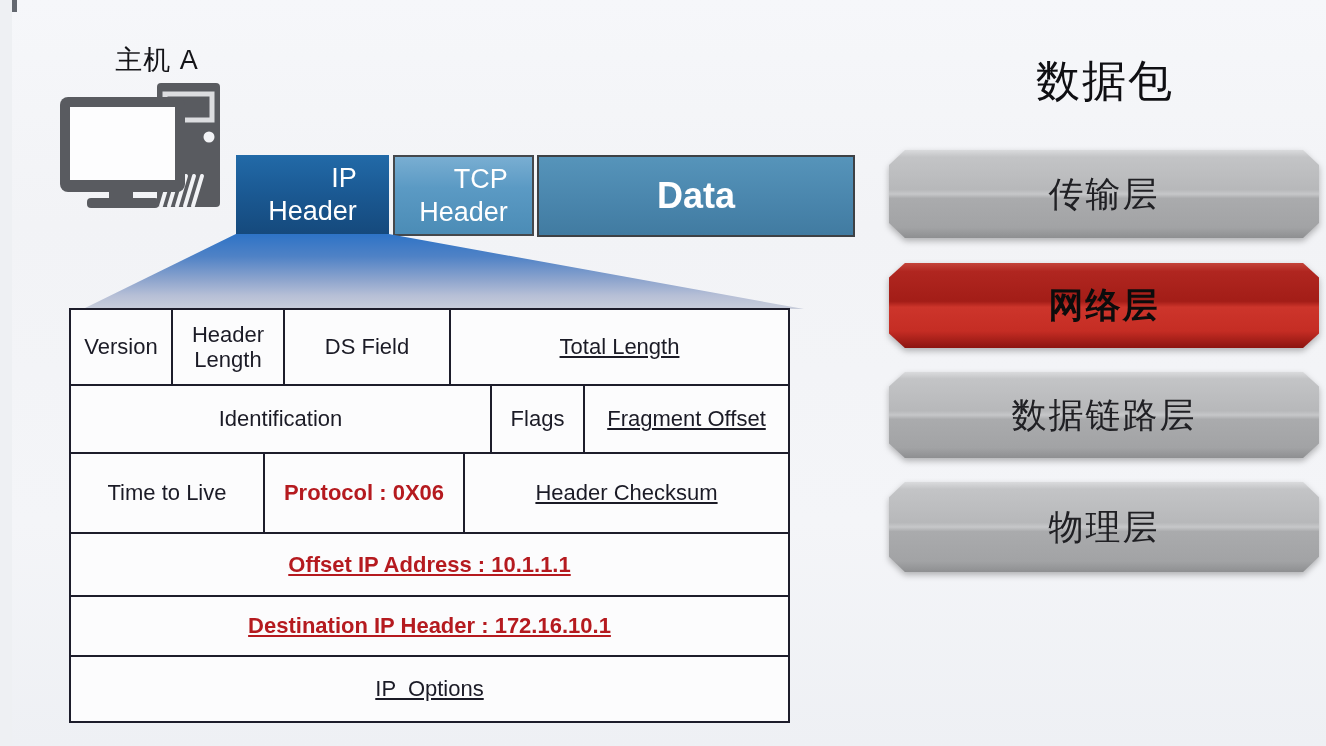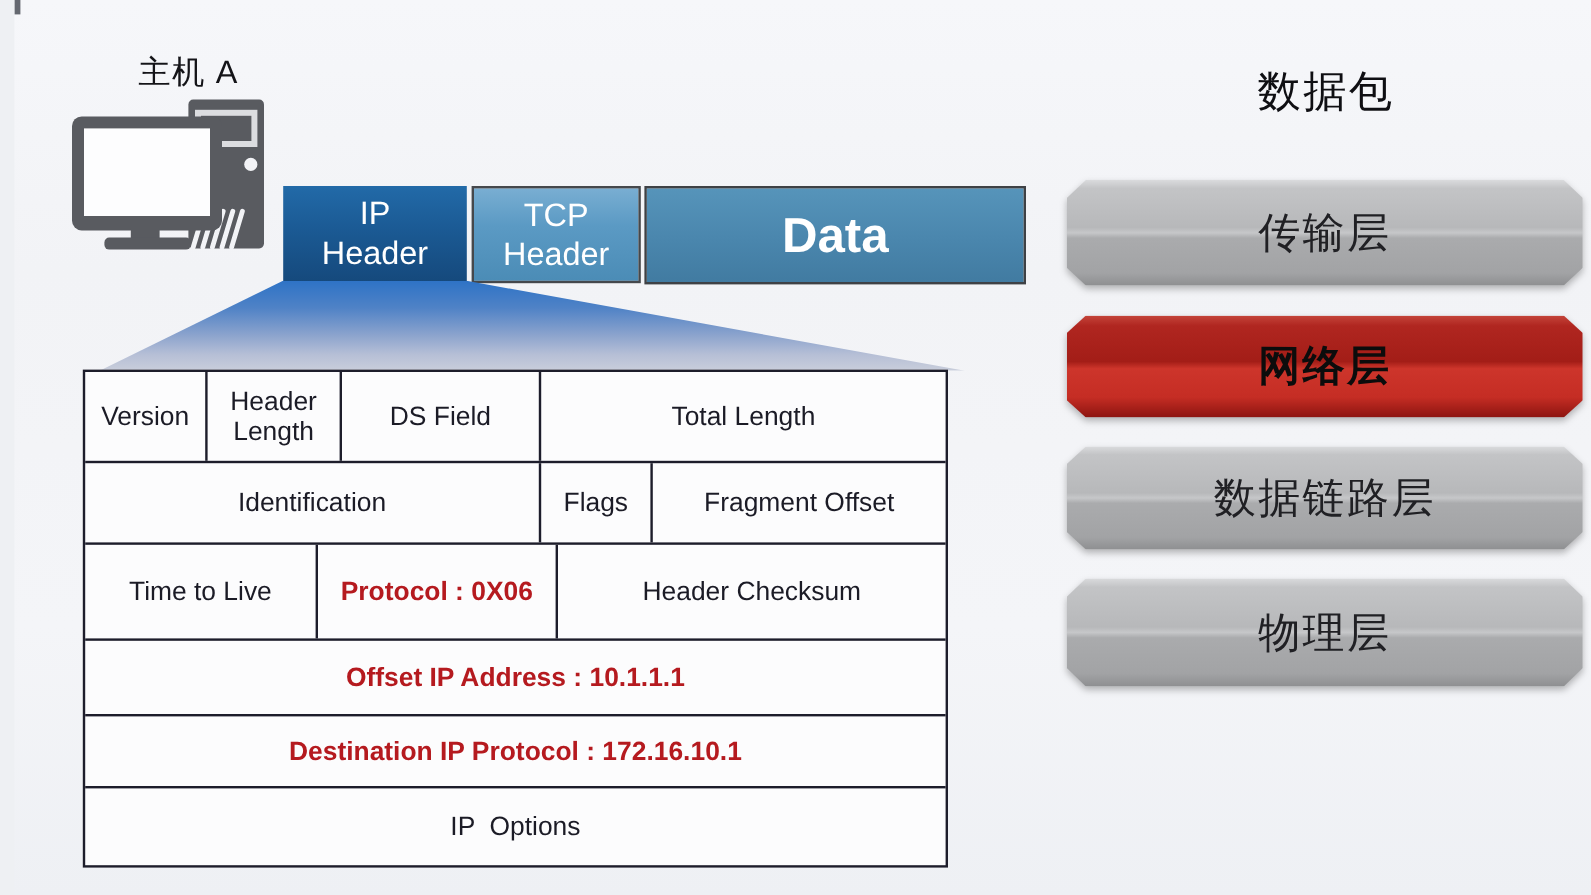--- a/index.html
+++ b/index.html
@@ -23,34 +23,34 @@
   }
   
   .host-label{
     position:absolute;left:83px;top:42px;width:124px;
     text-align:center;font-size:27px;color:#141418;letter-spacing:1px;
   }
   .host-icon{position:absolute;left:45px;top:80px;}
   
   .seg{
     position:absolute;display:flex;align-items:center;justify-content:center;
-    color:#fff;text-align:center;
+    color:#fff;text-align:right;
   }
   .seg-label{white-space:pre-line;line-height:1.22;}
   .seg-ip{
     left:224px;top:155px;width:153px;height:80px;font-size:27px;
     background:linear-gradient(180deg,#226aa8 0%,#1b5a94 45%,#15497c 100%);
   }
   .seg-tcp{
     left:381px;top:155px;width:141px;height:81px;font-size:27px;
     border:2px solid #45484c;
     background:linear-gradient(180deg,#79aed2 0%,#5b9ac4 40%,#4b8cb6 100%);
   }
   .seg-data{
-    left:525px;top:155px;width:318px;height:82px;font-size:41px;font-weight:600;
+    left:525px;top:155px;width:318px;height:82px;font-size:36px;font-weight:600;
     border:2px solid #3e4145;
     background:linear-gradient(180deg,#5694ba 0%,#4a86ad 55%,#417ba1 100%);
   }
   
   .funnel{
     position:absolute;left:71px;top:234px;width:721px;height:75px;
     clip-path:polygon(21.2% 0,42.4% 0,100% 100%,0 100%);
     background:linear-gradient(180deg,#2e73c6 0%,#4f82c6 30%,#8ba3cd 60%,#b6bfd6 82%,#c9cedb 100%);
   }
   
@@ -60,31 +60,31 @@
     display:flex;flex-direction:column;
   }
   .trow{display:flex;border-bottom:2px solid var(--line);}
   .trow:last-child{border-bottom:none;}
   .r1{height:76px}.r2{height:68px}.r3{height:80px}.r4{height:63px}.r5{height:60px}.r6{height:64px}
   .tcell{
     display:flex;align-items:center;justify-content:center;text-align:center;
     font-size:22px;color:#1b1b26;border-right:2px solid var(--line);
     line-height:1.15;padding:0 4px;
   }
-  .tcell:last-child{border-right:none;}
+  .tcell:last-child{border-right:none;text-decoration:underline;}
   .grow{flex:1;}
   .c-r1a{width:102px}.c-r1b{width:112px}.c-r1c{width:166px}
-  .c-r2a{width:380px}.c-r2b{width:93px}
+  .c-r2a{width:421px}.c-r2b{width:93px}
   .c-r3a{width:194px}.c-r3b{width:200px}
   .red{color:var(--red);font-weight:bold;}
   .pre{white-space:pre-wrap;}
   
   .packet-title{
     position:absolute;left:993px;top:52px;width:200px;text-align:center;
-    font-size:36px;font-weight:500;color:#0f0f13;letter-spacing:2px;
+    font-size:44px;font-weight:500;color:#0f0f13;letter-spacing:2px;
   }
   .bar-wrap{position:absolute;left:877px;width:430px;filter:drop-shadow(0 3px 3px rgba(0,0,0,.28));}
   .bw1{top:150px;height:88px}.bw2{top:263px;height:85px}.bw3{top:372px;height:86px}.bw4{top:482px;height:90px}
   .layer-bar{
     width:100%;height:100%;
     display:flex;align-items:center;justify-content:center;
     font-size:35px;font-weight:500;color:var(--gray-text);letter-spacing:2px;
     clip-path:polygon(3.7% 0,96.3% 0,100% 17%,100% 83%,96.3% 100%,3.7% 100%,0 83%,0 17%);
     background:linear-gradient(180deg,#dadbdd 0%,#c3c4c6 8%,#b7b8ba 45%,#c6c7c9 50%,#aaabad 55%,#a2a3a5 88%,#8e8f91 100%);
   }
@@ -153,21 +153,21 @@
     </div>
     <div class="trow r3">
       <div class="tcell c-r3a">Time to Live</div>
       <div class="tcell c-r3b red">Protocol : 0X06</div>
       <div class="tcell grow">Header Checksum</div>
     </div>
     <div class="trow r4">
       <div class="tcell grow red">Offset IP Address : 10.1.1.1</div>
     </div>
     <div class="trow r5">
-      <div class="tcell grow red">Destination IP Protocol : 172.16.10.1</div>
+      <div class="tcell grow red">Destination IP Header : 172.16.10.1</div>
     </div>
     <div class="trow r6">
       <div class="tcell grow pre">IP  Options</div>
     </div>
   </div>
 
   <div class="packet-title">数据包</div>
 
   <div class="bar-wrap bw1">
     <div class="layer-bar">

